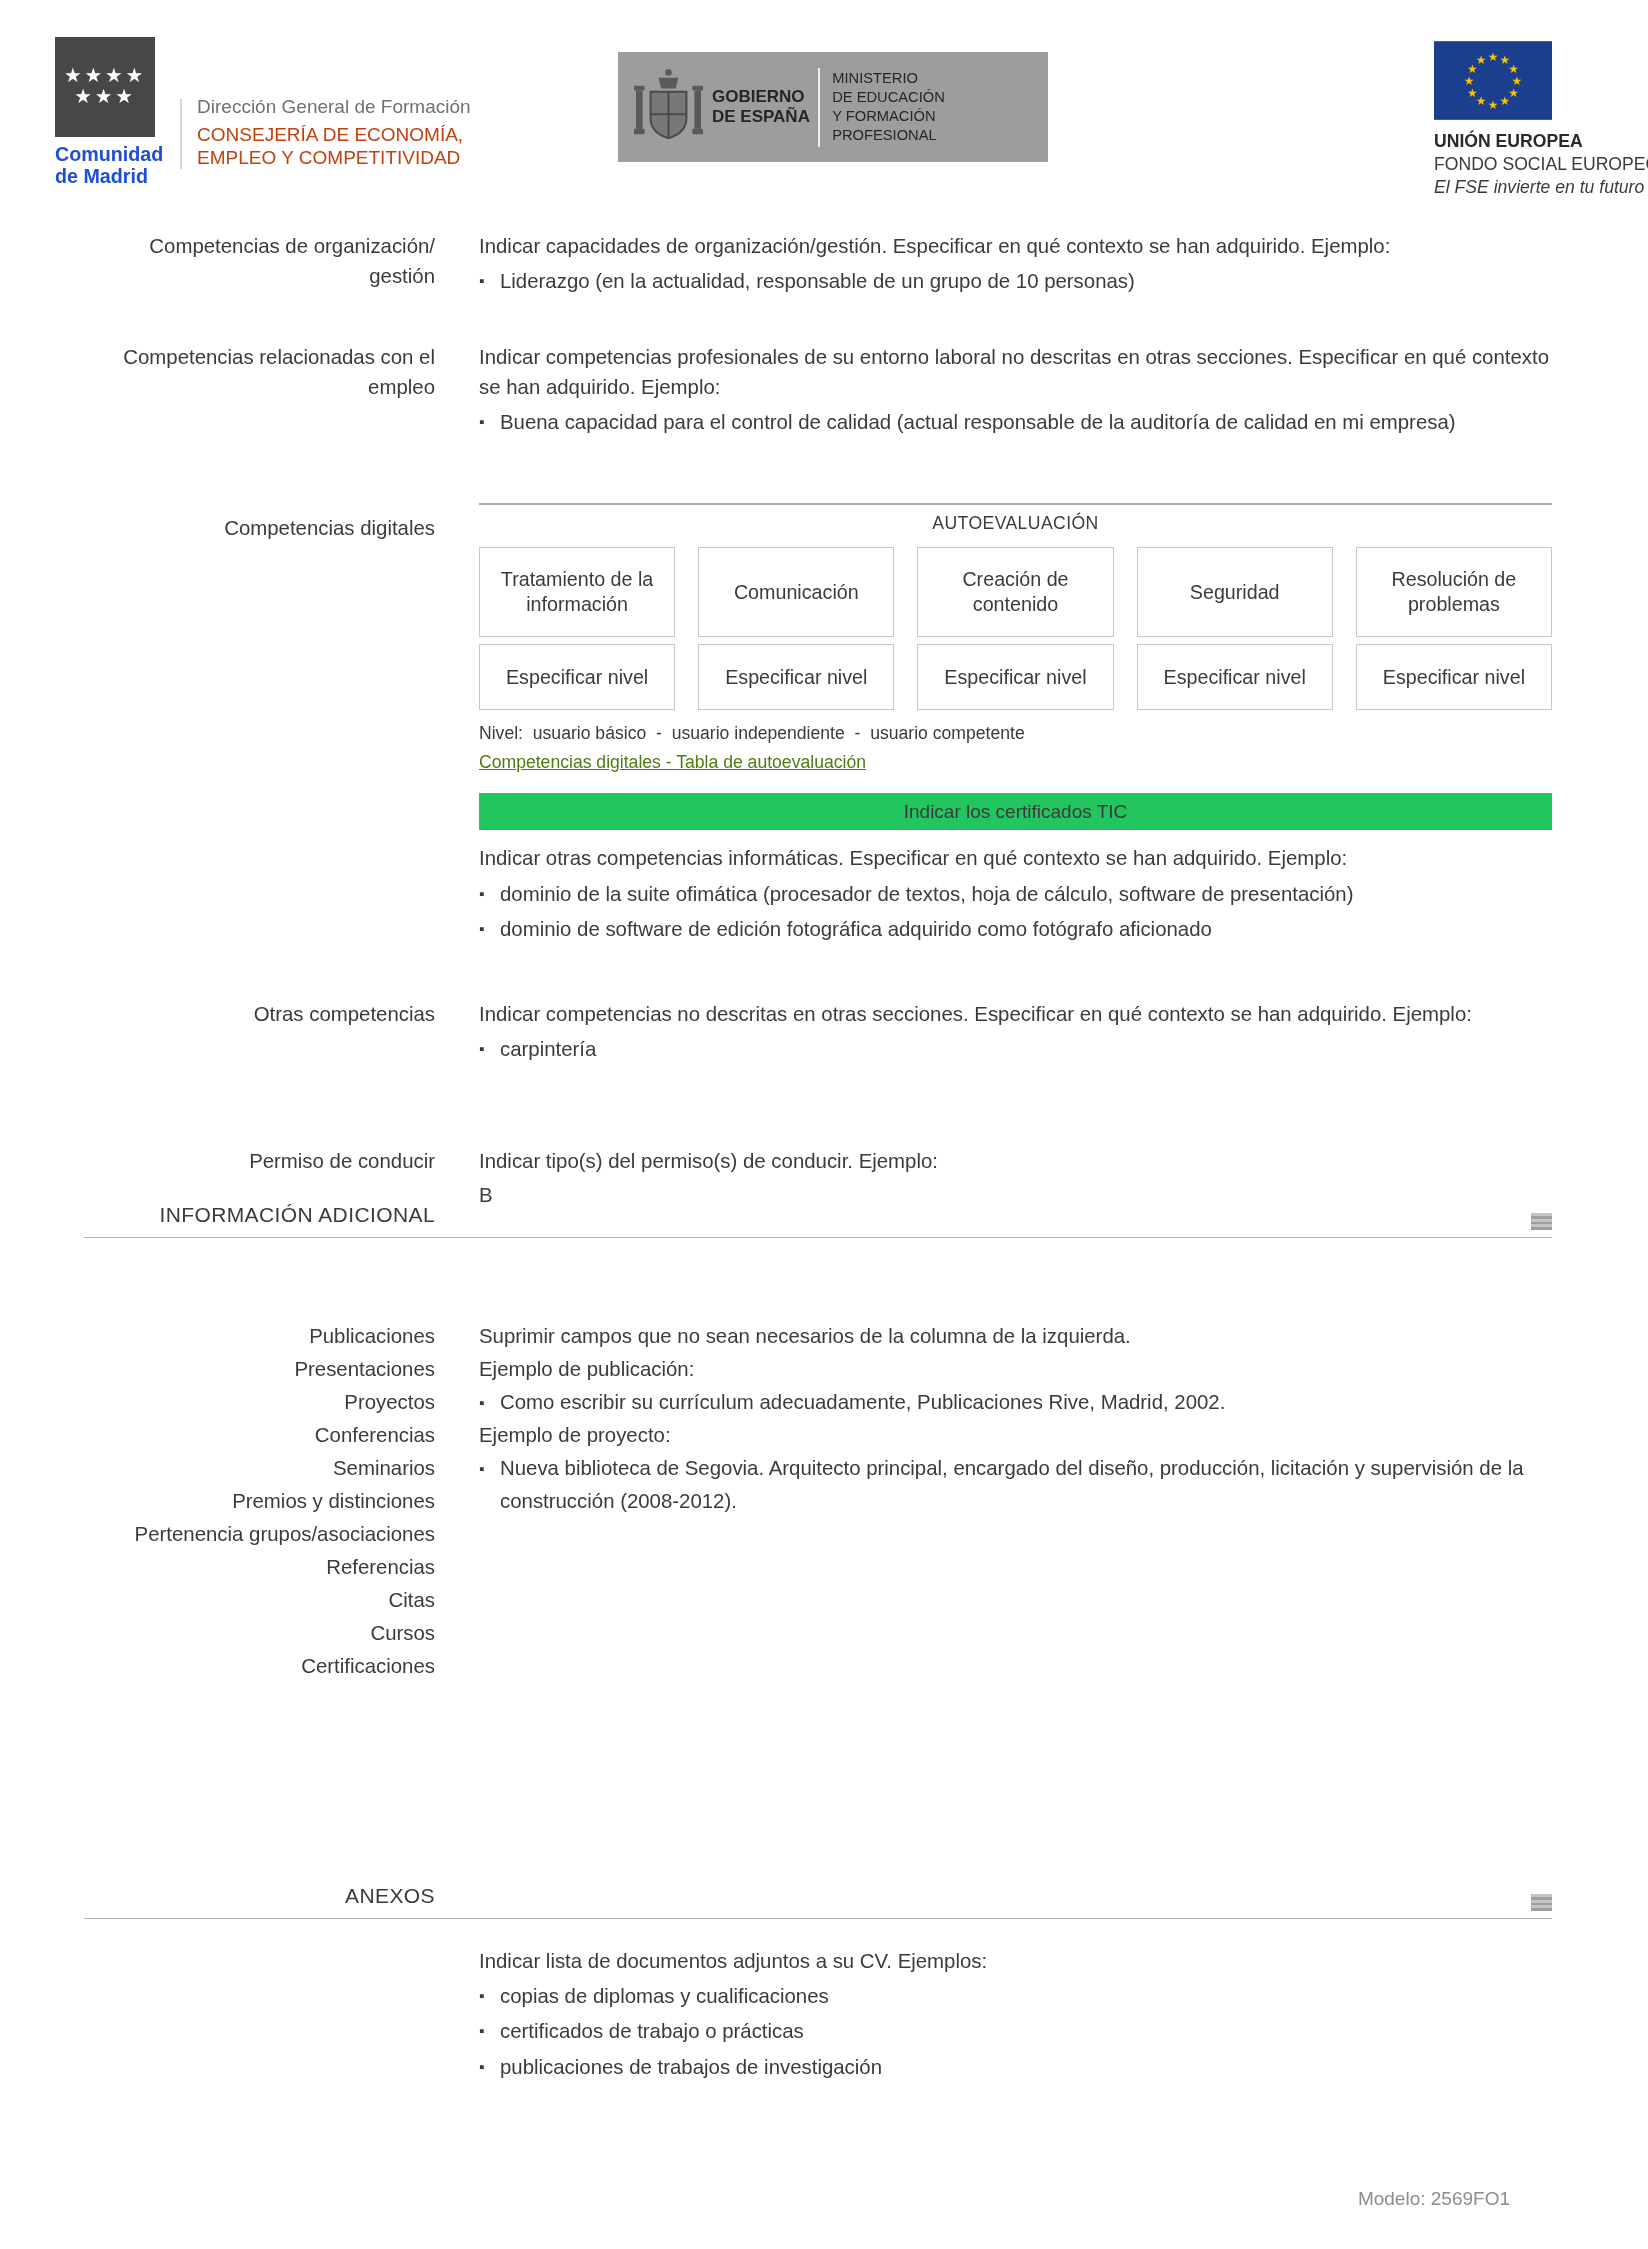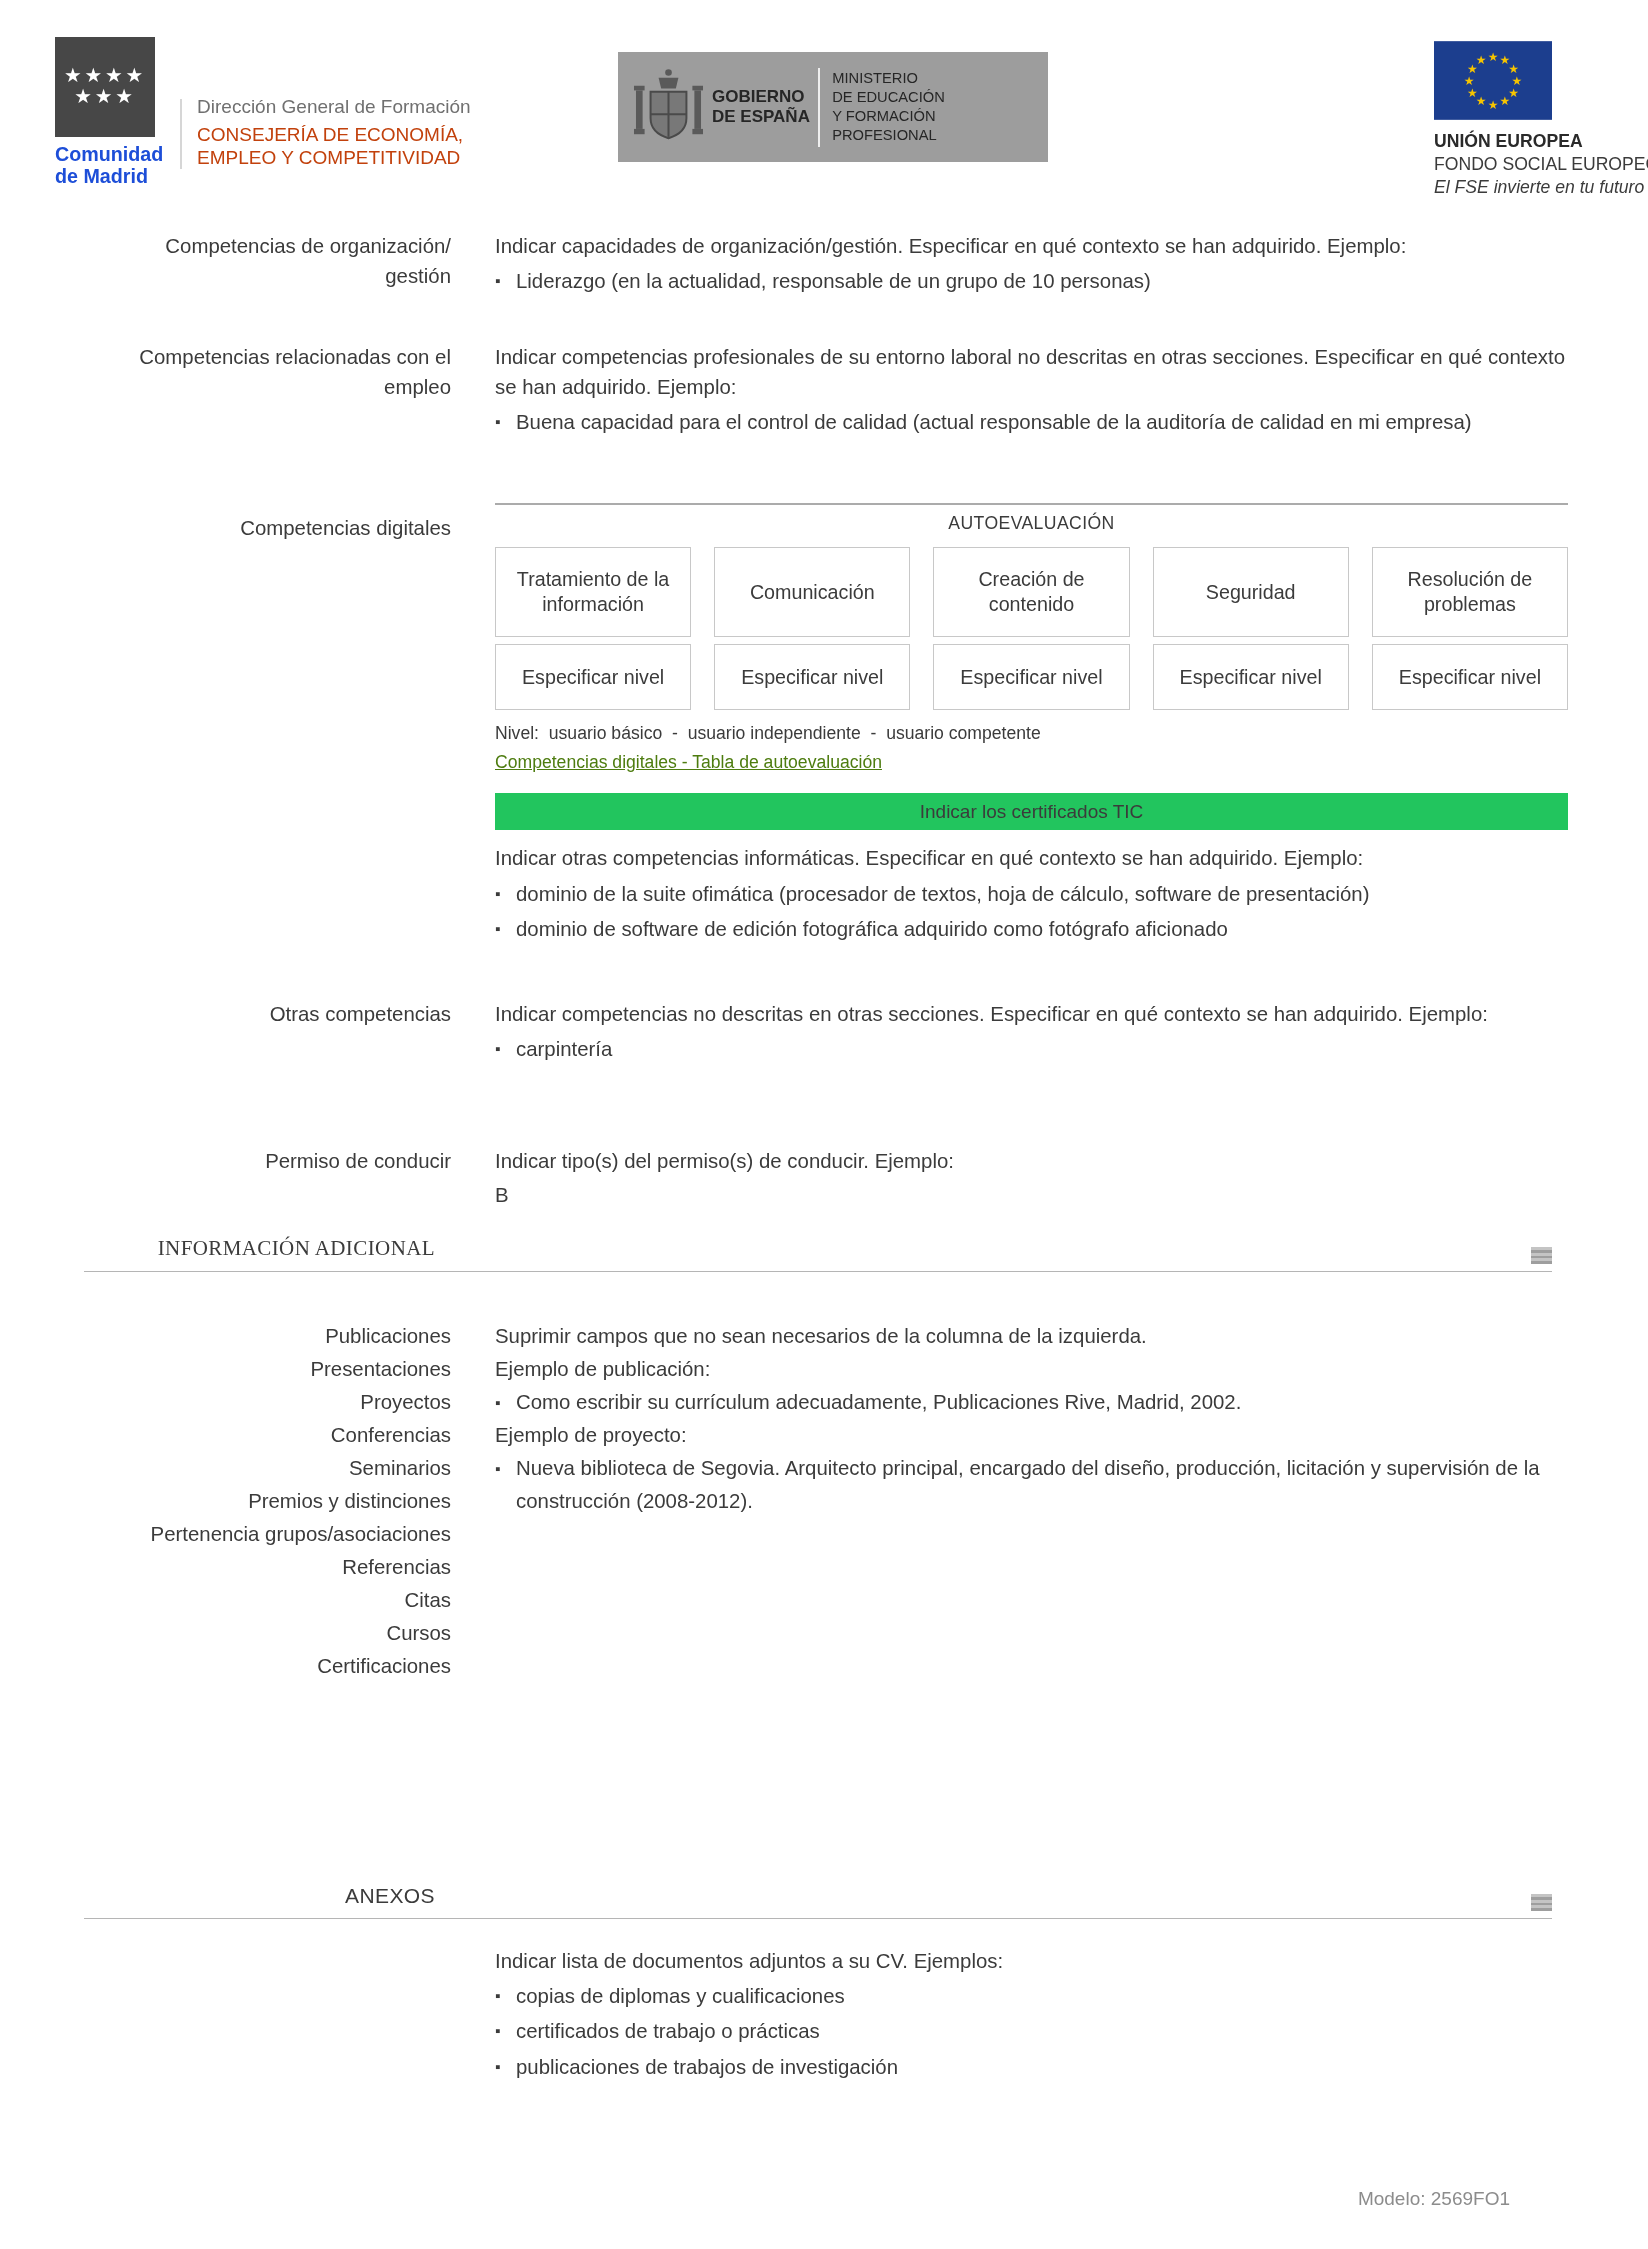--- a/index.html
+++ b/index.html
@@ -44,21 +44,21 @@
 
   .hdr-eu { position: absolute; left: 1434px; top: 41px; }
   .eu-flag { display: block; }
   .eu-text { margin-top: 9.8px; font-size: 17.6px; line-height: 1.3; white-space: nowrap; }
   .eu-line1 { font-weight: bold; color: #2a2a2a; }
   .eu-line2 { color: #3b3b3b; }
   .eu-line3 { font-style: italic; color: #3b3b3b; }
 
   
   .row {
-    position: absolute; left: 100px; width: 1468px;
+    position: absolute; left: 84px; width: 1468px;
     display: grid; grid-template-columns: 351px 1fr; column-gap: 44px;
   }
   .label { text-align: right; }
   .bullet { display: flex; margin-top: 5.6px; }
   .bullet::before { content: "▪"; font-size: 15.4px; flex: 0 0 21px; line-height: 28px; color: #3b3b3b; }
   .value-line { margin-top: 4.2px; }
 
   .row-org { top: 232px; }
   .row-empleo { top: 343px; }
   .row-digital { top: 503px; }
@@ -87,21 +87,21 @@
   
   .section-hdr {
     position: absolute; left: 84px; width: 1468px;
     border-bottom: 1.4px solid #b5b5b5; padding-bottom: 9.8px;
   }
   .section-title { width: 351px; text-align: right; font-size: 21px; line-height: 1.2; letter-spacing: 0.4px; }
   .section-marker {
     position: absolute; right: 0; bottom: 7px; width: 21px; height: 17px;
     background: repeating-linear-gradient(0deg, #9e9e9e 0 2.8px, #c4c4c4 2.8px 5.6px);
   }
-  .hdr-info { top: 1236px; font-family: Liberation Serif, serif; }
+  .hdr-info { top: 1202px; }
   .hdr-anexos { top: 1883px; }
 
   
   .row-info { top: 1320px; line-height: 1.62; }
   .info-labels div { line-height: 1.62; }
   .row-info .bullet::before { line-height: 33px; }
   .row-info .bullet { margin-top: 0; }
 
   .row-anexos { top: 1947px; }
 

